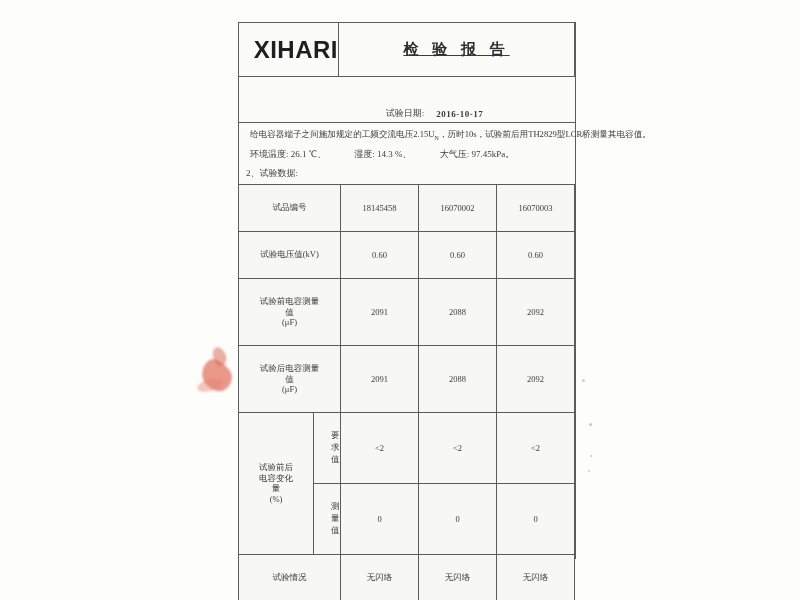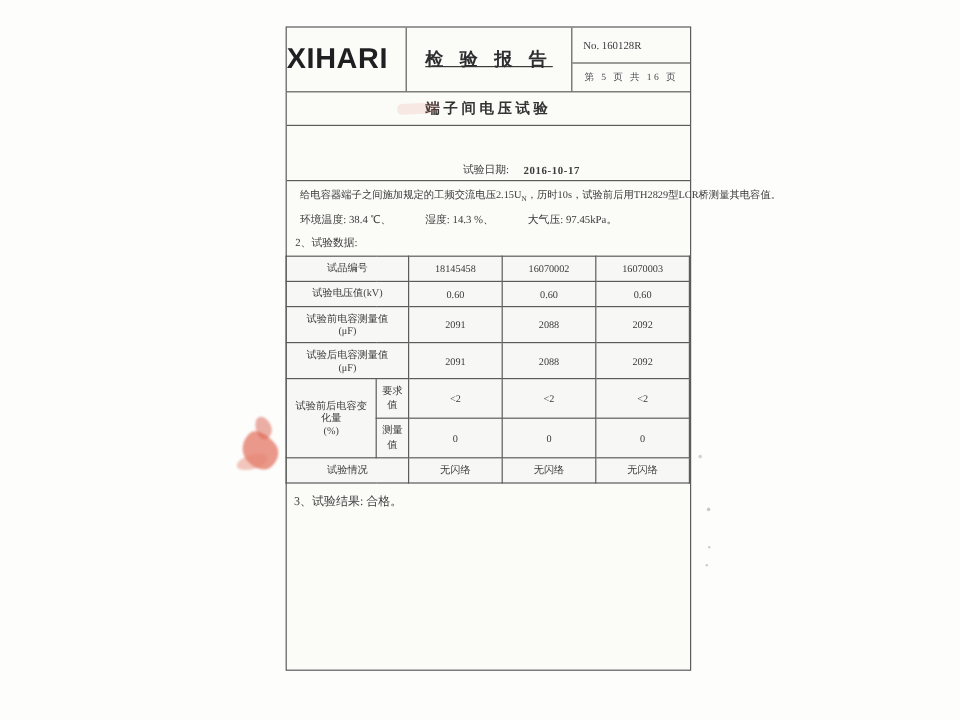--- a/index.html
+++ b/index.html
@@ -14,21 +14,21 @@
 
   
   .frame {
     position:absolute; left:238px; top:22px; width:338px; height:537px;
     border:1px solid #5c5c5c; background:#fbfbf8;
     box-sizing:border-box; display:flex; flex-direction:column;
   }
 
   
   .header-row { display:flex; height:53px; border-bottom:1px solid #5c5c5c; flex:none; }
-  .logo-cell { width:99px; border-right:1px solid #5c5c5c; display:flex; align-items:center; justify-content:flex-start; }
+  .logo-cell { width:99px; border-right:1px solid #5c5c5c; display:flex; align-items:center; justify-content:flex-end; }
   .logo {
     font-family:"Liberation Sans", sans-serif; font-weight:bold;
     font-size:24px; color:#1f1f22; letter-spacing:0.5px;
   }
   .title-cell { flex:1; border-right:1px solid #5c5c5c; display:flex; align-items:center; justify-content:center;text-decoration:underline; }
   .report-title { font-size:15px; font-weight:bold; letter-spacing:5px; color:#2e2e30; white-space:nowrap; }
   .no-cell { width:98px; display:flex; flex-direction:column; }
   .no-top { height:30px; border-bottom:1px solid #5c5c5c; display:flex; align-items:center; padding-left:9px; font-size:9px; color:#3a3a40; box-sizing:border-box; }
   .no-bottom { flex:1; display:flex; align-items:center; justify-content:center; font-size:8px; letter-spacing:2px; color:#4a4a50; }
 
@@ -47,21 +47,21 @@
   .env-line span { margin-right:26px; }
   .data-line { margin:6px 0 0 7px; }
   sub.u-sub { font-size:6px; }
 
   
   table.dtab {
     border-collapse:collapse; table-layout:fixed; width:336px;
     margin-top:4px; margin-left:-1px;
     font-size:8.5px; color:#3a3a3a;
   }
-  table.dtab td { border:1px solid #5c5c5c; text-align:center; vertical-align:middle; padding:4px; background:#f7f8f6; }
+  table.dtab td { border:1px solid #5c5c5c; text-align:center; vertical-align:middle; padding:17px; background:#f7f8f6; }
   .r1 { height:16px; } .r2 { height:16px; } .r3 { height:28px; } .r4 { height:25px; }
   .r5 { height:16px;margin-top:48px; } .r6 { height:15px; } .r7 { height:16px; }
   td .two-line { line-height:1.25; }
 
   .result-line { margin:8px 0 0 6px; font-size:10px; }
 
   
   .smudge { position:absolute; left:191px; top:345px; width:52px; height:56px; filter:blur(1.1px); }
   .smudge .b1 { position:absolute; left:12px; top:14px; width:27px; height:33px;
     background:#dd5a43; opacity:.62; transform:rotate(-38deg);
@@ -91,43 +91,35 @@
 
   <div class="frame">
 
     <div class="header-row">
       <div class="logo-cell">
         <span class="logo">XIHARI</span>
       </div>
       <div class="title-cell">
         <span class="report-title">检 验 报 告</span>
       </div>
-      <div class="no-cell">
-        <div class="no-top">No. 160128R</div>
-        <div class="no-bottom">第 5 页 共 16 页</div>
-      </div>
     </div>
 
-    <div class="section-title-row">
-      <span class="bleed"></span>
-      <span class="section-title">端子间电压试验</span>
-    </div>
 
     <div class="date-row">
       <span class="lab">试验日期:</span>
       <span class="val">2016-10-17</span>
     </div>
 
     <div class="body">
 
 
       <div class="method-line"><span>给电容器端子之间施加规定的工频交流电压2.15U</span><sub class="u-sub">N</sub><span>，历时10s，试验前后用TH2829型LCR桥测量其电容值。</span></div>
 
       <div class="env-line">
-        <span>环境温度: 38.4 ℃、</span>
+        <span>环境温度: 26.1 ℃、</span>
         <span>湿度: 14.3 %、</span>
         <span>大气压: 97.45kPa。</span>
       </div>
 
       <div class="data-line">2、试验数据:</div>
 
       <table class="dtab">
         <colgroup>
           <col style="width:75px">
             <col style="width:27px">

